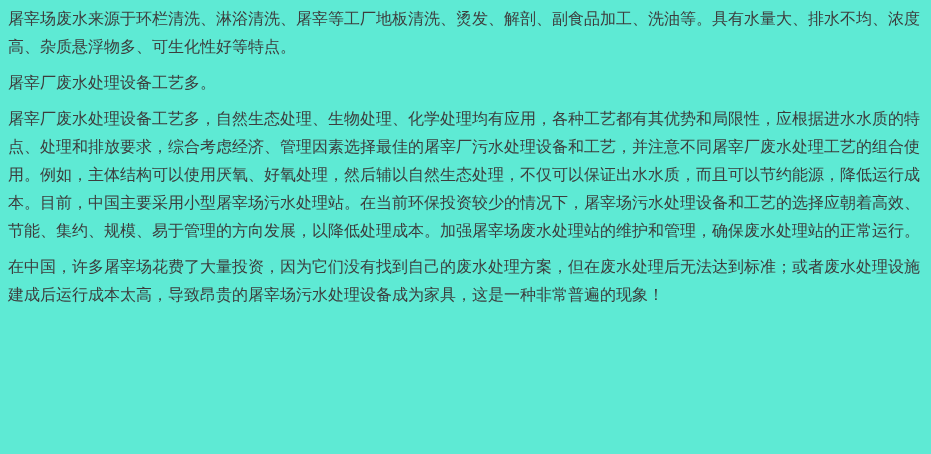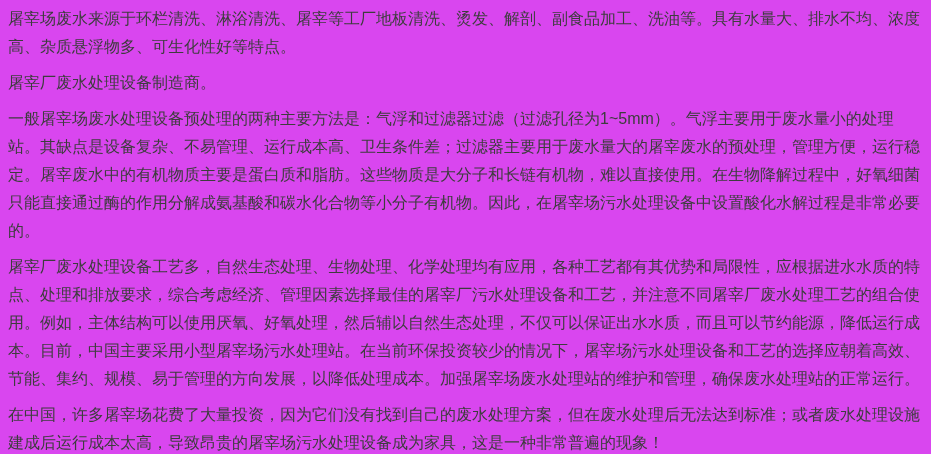--- a/index.html
+++ b/index.html
@@ -5,21 +5,21 @@
   html, body {
     margin: 0;
     padding: 0;
     background: #ffffff;
   }
   .page {
     width: 931px;
     height: 454px;
     box-sizing: border-box;
     overflow: hidden;
-    background: #d946ef;
+    background: #5eead4;
   }
   .article {
     box-sizing: border-box;
     padding: 5px 8px 0 8px;
     font-family: "Liberation Sans", "DejaVu Sans", sans-serif;
     font-size: 16px;
     line-height: 28px;
     color: #3d3d3d;
     text-align: left;
   }
@@ -27,18 +27,17 @@
     margin: 0 0 8px 0;
     word-break: break-all;
   }
 </style>
 </head>
 <body style="background: rgb(255, 255, 255);">
 
 <div class="page">
   <div class="article" style="color: rgb(61, 61, 61);">
     <p>屠宰场废水来源于环栏清洗、淋浴清洗、屠宰等工厂地板清洗、烫发、解剖、副食品加工、洗油等。具有水量大、排水不均、浓度高、杂质悬浮物多、可生化性好等特点。</p>
-    <p>屠宰厂废水处理设备制造商。</p>
-    <p>一般屠宰场废水处理设备预处理的两种主要方法是：气浮和过滤器过滤（过滤孔径为1~5mm）。气浮主要用于废水量小的处理站。其缺点是设备复杂、不易管理、运行成本高、卫生条件差；过滤器主要用于废水量大的屠宰废水的预处理，管理方便，运行稳定。屠宰废水中的有机物质主要是蛋白质和脂肪。这些物质是大分子和长链有机物，难以直接使用。在生物降解过程中，好氧细菌只能直接通过酶的作用分解成氨基酸和碳水化合物等小分子有机物。因此，在屠宰场污水处理设备中设置酸化水解过程是非常必要的。</p>
+    <p>屠宰厂废水处理设备工艺多。</p>
     <p>屠宰厂废水处理设备工艺多，自然生态处理、生物处理、化学处理均有应用，各种工艺都有其优势和局限性，应根据进水水质的特点、处理和排放要求，综合考虑经济、管理因素选择最佳的屠宰厂污水处理设备和工艺，并注意不同屠宰厂废水处理工艺的组合使用。例如，主体结构可以使用厌氧、好氧处理，然后辅以自然生态处理，不仅可以保证出水水质，而且可以节约能源，降低运行成本。目前，中国主要采用小型屠宰场污水处理站。在当前环保投资较少的情况下，屠宰场污水处理设备和工艺的选择应朝着高效、节能、集约、规模、易于管理的方向发展，以降低处理成本。加强屠宰场废水处理站的维护和管理，确保废水处理站的正常运行。</p>
     <p>在中国，许多屠宰场花费了大量投资，因为它们没有找到自己的废水处理方案，但在废水处理后无法达到标准；或者废水处理设施建成后运行成本太高，导致昂贵的屠宰场污水处理设备成为家具，这是一种非常普遍的现象！</p>
   </div>
 </div>
 
 </body></html>

